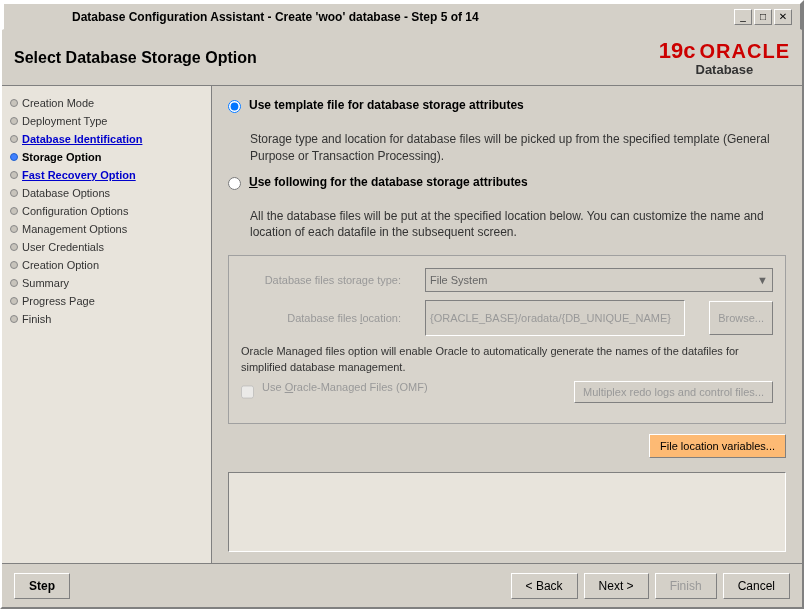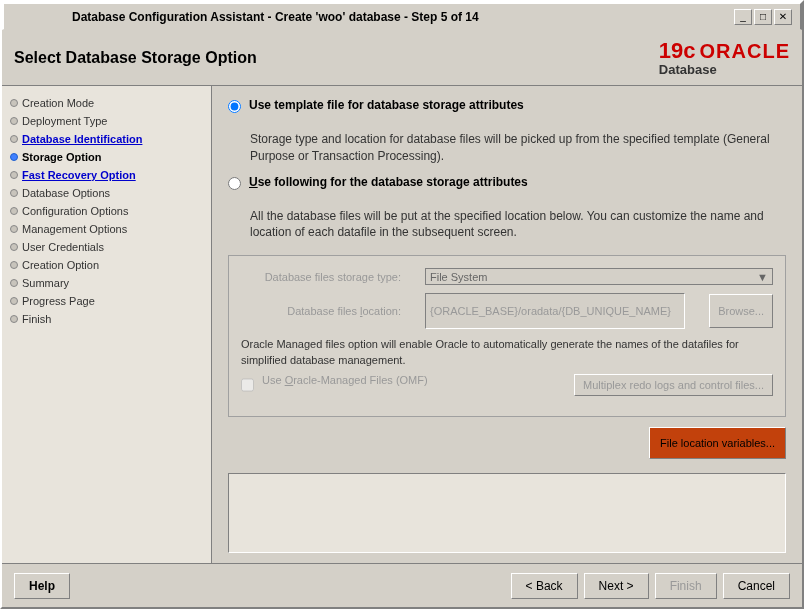--- a/index.html
+++ b/index.html
@@ -70,21 +70,21 @@
       border-bottom: 1px solid #808080;
     }
     .header-title {
       font-size: 16px;
       font-weight: bold;
       color: #000;
     }
     .oracle-logo {
       display: flex;
       flex-direction: column;
-      align-items: flex-start;
+      align-items: center;
     }
     .oracle-logo-top {
       display: flex;
       align-items: baseline;
       gap: 4px;
     }
     .oracle-19c {
       font-size: 22px;
       font-weight: bold;
       color: #cc0000;
@@ -269,23 +269,23 @@
       border: 1px solid;
       border-color: #fff #808080 #808080 #fff;
       font-size: 11px;
       cursor: pointer;
       color: #999;
       margin-left: auto;
     }
 
     .file-location-btn {
       align-self: flex-end;
-      height: 32px;
+      height: 24px;
       padding: 0 10px;
-      background: #c2410c;
+      background: #fdba74;
       border: 1px solid;
       border-color: #fff #808080 #808080 #fff;
       font-size: 11px;
       cursor: pointer;
     }
 
     
     .bottom-textarea {
       flex: 1;
       min-height: 80px;
@@ -438,21 +438,21 @@
           <input type="radio" name="storage" id="r2" style="">
           <label for="r2" class="radio-label"><span class="underline">U</span>se following for the database storage attributes</label>
         </div>
         <div class="radio-desc">All the database files will be put at the specified location below. You can customize the name and location of each datafile in the subsequent screen.</div>
       </div>
 
       <div class="form-section">
 
         <div class="form-row">
           <div class="form-label disabled">Database files storage type:</div>
-          <div class="form-select" style="flex:1; height:17px; border:1px solid #808080; background:#d4d0c8; padding:2px 4px; font-size:11px; color:#666; display:flex; align-items:center; justify-content:space-between;">
+          <div class="form-select" style="flex:1; height:24px; border:1px solid #808080; background:#d4d0c8; padding:2px 4px; font-size:11px; color:#666; display:flex; align-items:center; justify-content:space-between;">
             <span>File System</span>
             <span>▼</span>
           </div>
         </div>
 
         <div class="form-row">
           <div class="form-label disabled">Database files <span class="underline">l</span>ocation:</div>
           <input type="text" class="form-input" style="color: rgb(153, 153, 153); background: rgb(212, 208, 200);" value="{ORACLE_BASE}/oradata/{DB_UNIQUE_NAME}">
           <button class="browse-btn">Browse...</button>
         </div>
@@ -471,21 +471,21 @@
         <button class="file-location-btn">File location variables...</button>
       </div>
 
       <div class="bottom-textarea" style="flex:1; min-height:80px;"></div>
 
     </div>
   </div>
 
   <div class="footer">
     <div class="footer-left">
-      <button class="help-btn">Help</button>
+      <button class="help-btn">Step</button>
     </div>
     <div class="footer-right">
       <button class="footer-btn">&lt; Back</button>
       <button class="footer-btn primary">Next &gt;</button>
       <button class="footer-btn disabled" disabled="">Finish</button>
       <button class="footer-btn">Cancel</button>
     </div>
   </div>
 
 </div>

